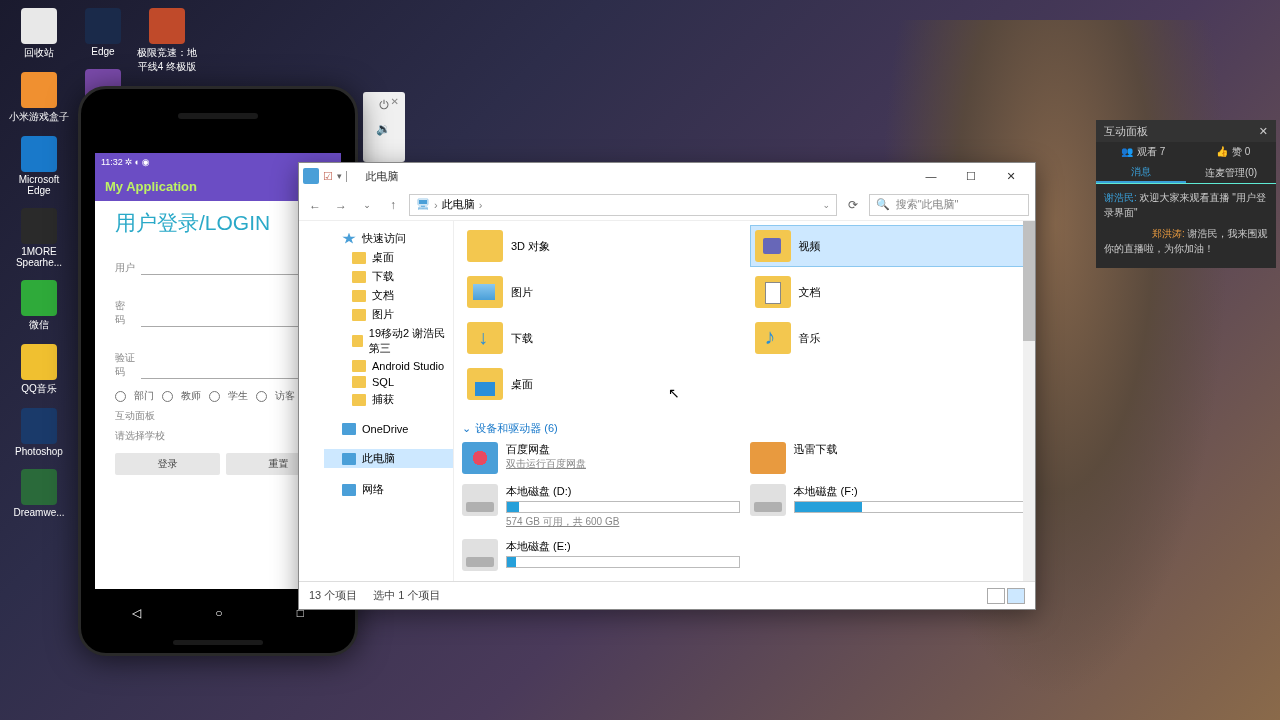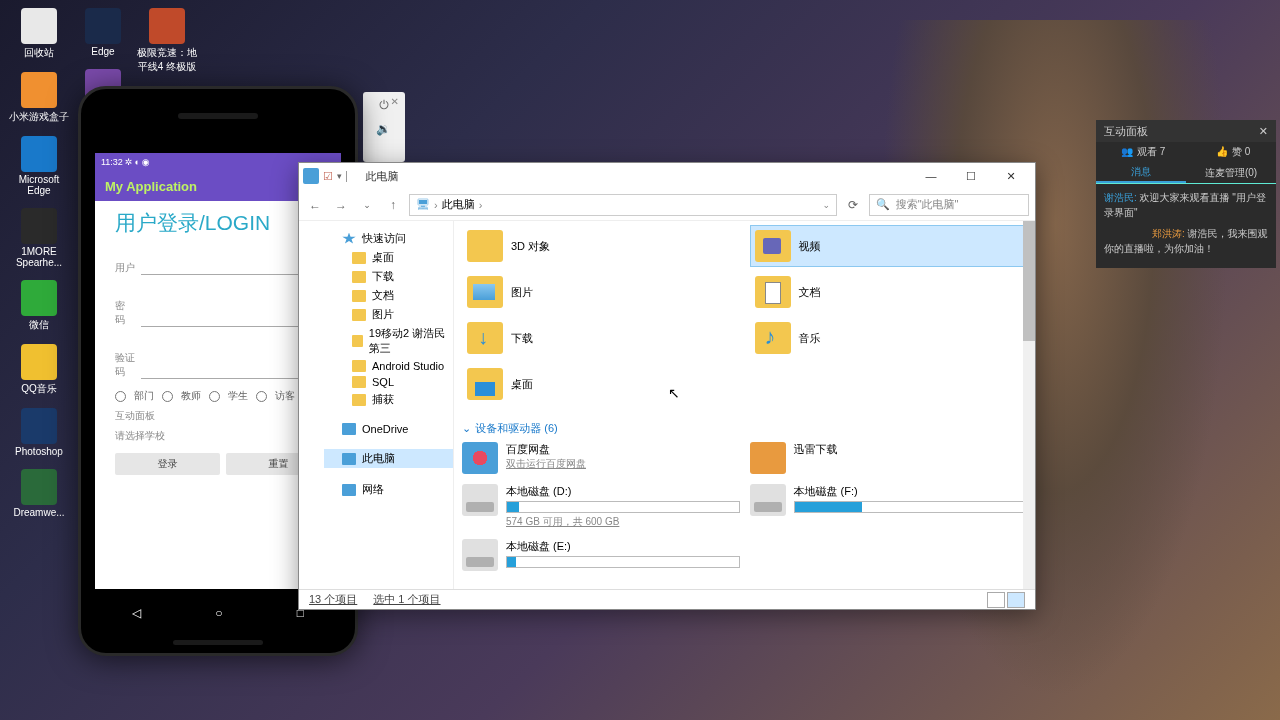--- a/index.html
+++ b/index.html
@@ -80,21 +80,21 @@
 .drv-ico.baidu { background: radial-gradient(circle, #e84a5f 30%, #4a9fd8 30%); }
 .drv-ico.xunlei { background: #e89a3f; }
 .drv-ico.win::after { content: "⊞"; position: absolute; left: 8px; top: 2px; color: #2a8fd8; font-size: 20px; }
 .drv-ico.disk::after { content: ""; position: absolute; left: 4px; top: 18px; width: 28px; height: 10px; background: #b0b0b0; border-radius: 2px; }
 .drv-info { flex: 1; font-size: 11px; }
 .drv-sub { font-size: 10px; color: #888; text-decoration: underline; }
 .drv-bar { width: 100%; height: 12px; border: 1px solid #bbb; margin: 2px 0; position: relative; }
 .drv-fill { height: 100%; background: #26a0da; }
 .scrollbar-track { position: absolute; right: 0; top: 0; bottom: 0; width: 12px; background: #f0f0f0; }
 .scrollbar-thumb { width: 100%; height: 120px; background: #c0c0c0; }
-.statusbar { height: 20px; border-top: 1px solid #ddd; display: flex; align-items: center; padding: 0 10px; font-size: 11px; color: #444; gap: 16px; text-decoration: underline; }
+.statusbar { height: 28px; border-top: 1px solid #ddd; display: flex; align-items: center; padding: 0 10px; font-size: 11px; color: #444; gap: 16px; }
 .view-toggles { margin-left: auto; display: flex; gap: 2px; }
 .vt { width: 18px; height: 16px; border: 1px solid #aaa; }
 .vt.active { background: #cde8ff; }
 
 
 .rpanel { position: absolute; right: 4px; top: 120px; width: 180px; background: #2b2b2b; color: #ccc; font-size: 11px; }
 .rp-hdr { height: 22px; display: flex; align-items: center; justify-content: space-between; padding: 0 8px; background: #333; }
 .rp-stats { height: 20px; display: flex; justify-content: space-around; align-items: center; font-size: 10px; }
 .rp-tabs { display: flex; height: 22px; border-bottom: 1px solid #5eead4; }
 .rp-tab { flex: 1; display: flex; align-items: center; justify-content: center; font-size: 10px; cursor: pointer; }

